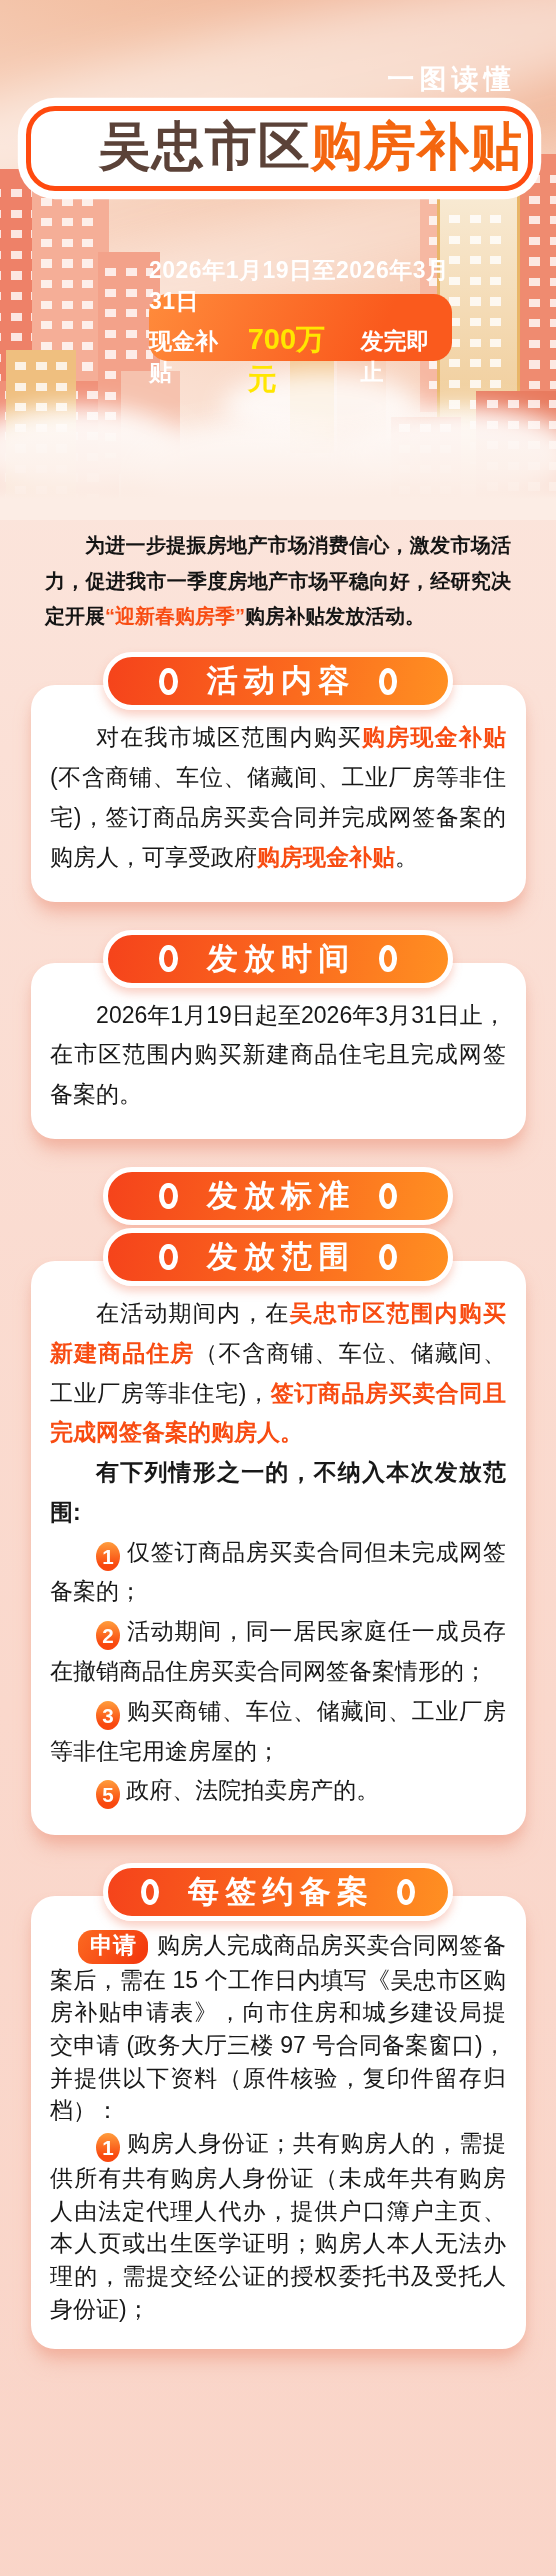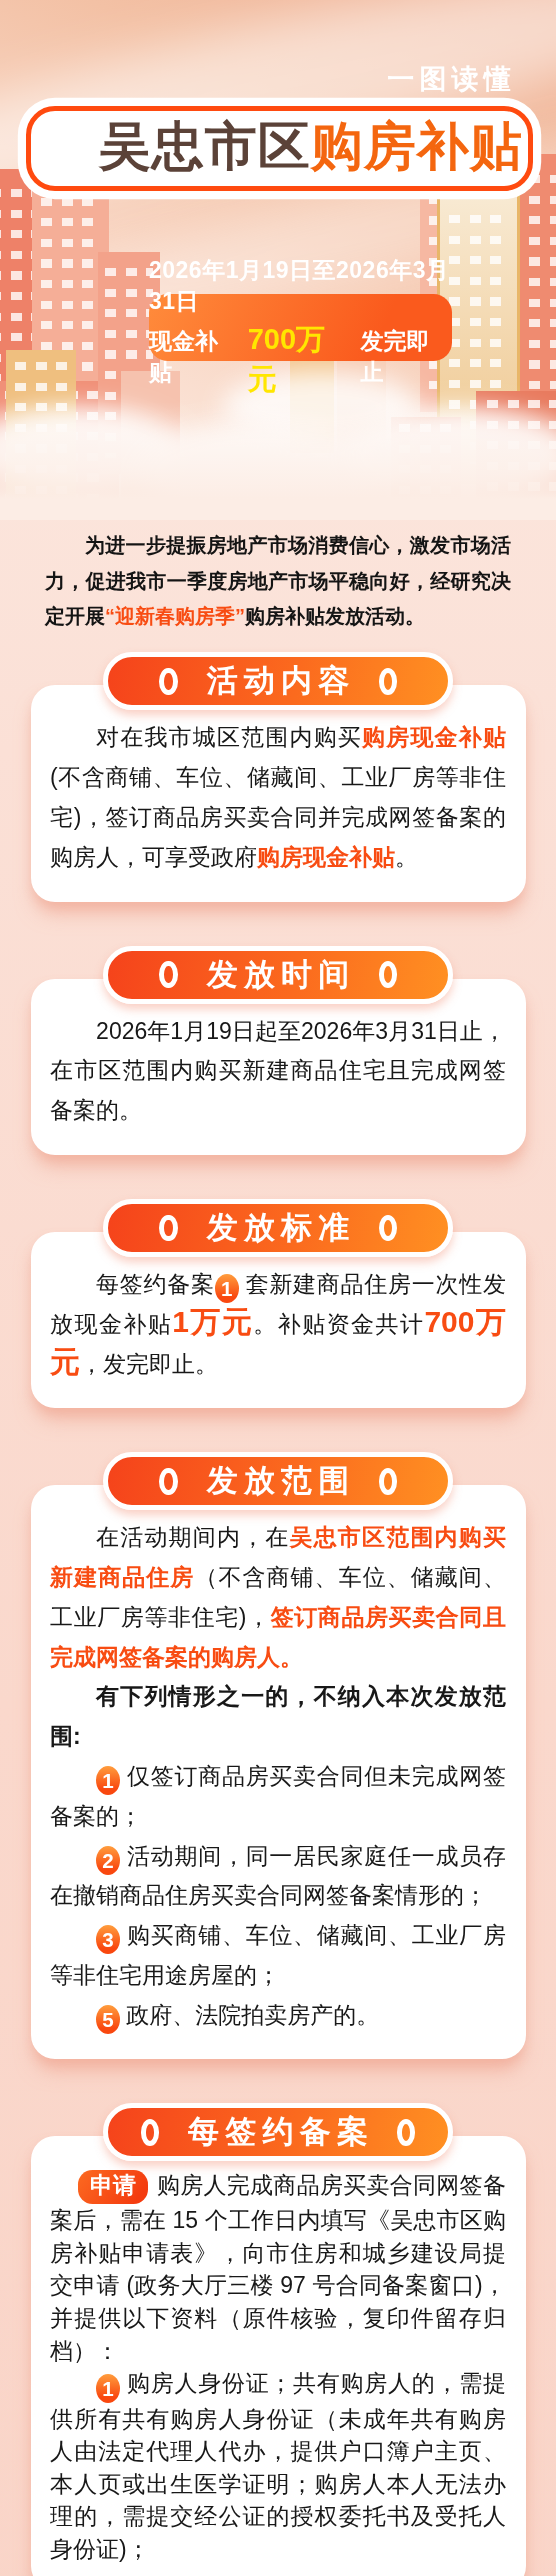--- a/index.html
+++ b/index.html
@@ -36,21 +36,21 @@
   .db1{font-size:23px;letter-spacing:0.5px;}
   .db2{display:flex;align-items:baseline;gap:7.2px;font-size:23px;}
   .db2 .amt{color:#FFE600;font-size:29px;font-weight:900;}
 
   
   .intro{margin:8.2px 45px 0;font-size:20px;line-height:1.78;color:#141414;font-weight:600;
          text-align:justify;text-indent:2em;}
   .q,.hl{color:#F84C12;font-weight:800;}
 
   
-  .sec{margin-top:44px;position:relative;}
+  .sec{margin-top:28px;position:relative;}
   .sec.first{margin-top:17.5px;}
   .pill{position:relative;z-index:2;width:340px;height:48px;margin:0 auto -25px;box-sizing:content-box;
         border:5.7px solid #fff;border-radius:41px;
         background:linear-gradient(100deg,#F5431B 0%,#FB6A1E 55%,#FF9022 100%);
         display:flex;align-items:center;justify-content:center;gap:23px;
         box-shadow:0 5.2px 9.3px rgba(240,120,90,.35);}
   .pill-label{color:#fff;font-size:31px;font-weight:900;letter-spacing:6.2px;text-indent:6.2px;}
   .ring{width:8.2px;height:16.5px;border:5.2px solid #fff;border-radius:50%;display:inline-block;}
   .card{position:relative;z-index:1;width:495px;margin:0 auto;box-sizing:border-box;
         background:#fff;border-radius:24px;padding:33px 19.6px 24px;
@@ -163,23 +163,20 @@
       <p class="para">2026年1月19日起至2026年3月31日止，在市区范围内购买新建商品住宅且完成网签备案的。</p>
     </div>
   </section>
 
   <section class="sec">
     <div class="pill">
       <span class="ring"></span>
       <span class="pill-label">发放标准</span>
       <span class="ring"></span>
     </div>
-    <div class="card">
-      <p class="para"><span>每签约备案</span><span class="numbadge">1</span><span>套新建商品住房一次性发放现金补贴</span><span class="amt-big">1万元</span><span>。补贴资金共计</span><span class="amt-big">700万元</span><span>，发完即止。</span></p>
-    </div>
   </section>
 
   <section class="sec">
     <div class="pill">
       <span class="ring"></span>
       <span class="pill-label">发放范围</span>
       <span class="ring"></span>
     </div>
     <div class="card">
       <p class="para"><span>在活动期间内，在</span><span class="hl2">吴忠市区范围内购买新建商品住房</span><span>（不含商铺、车位、储藏间、工业厂房等非住宅)，</span><span class="hl2">签订商品房买卖合同且完成网签备案的购房人。</span></p>

